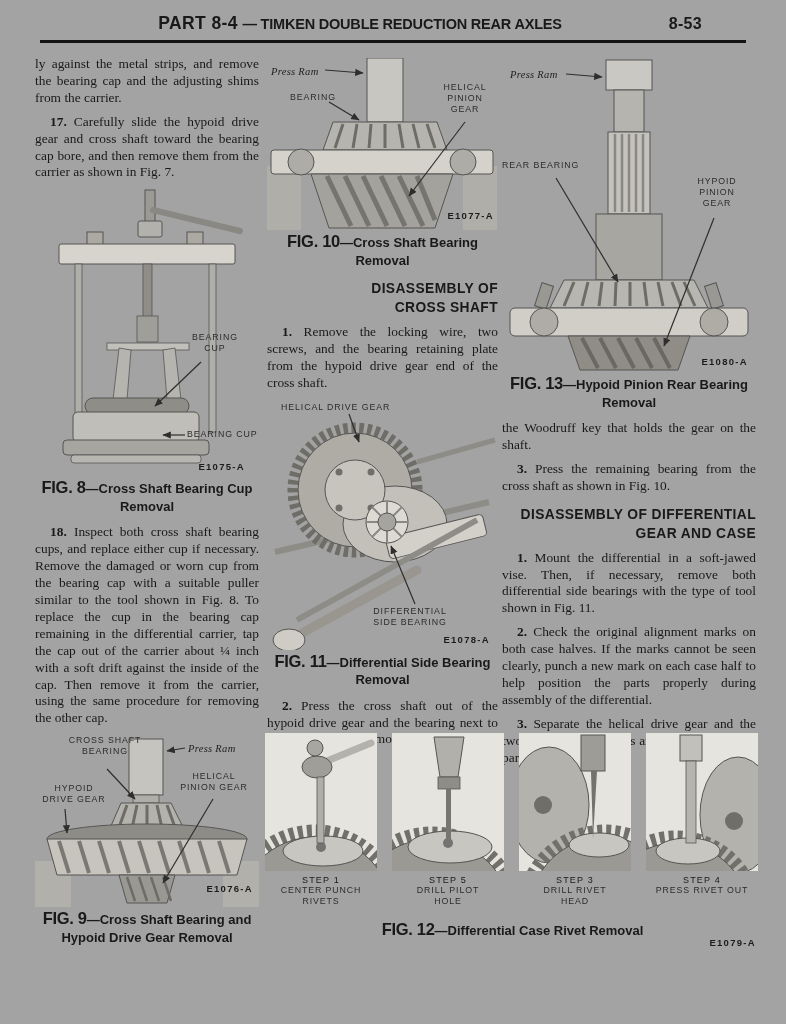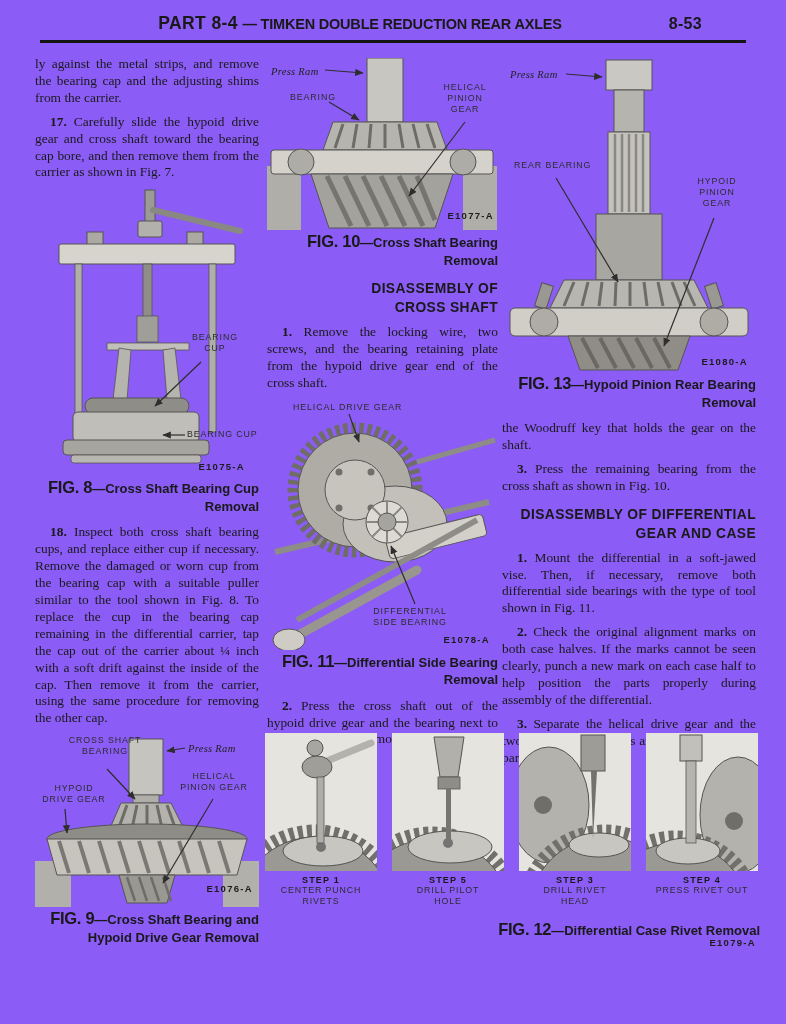--- a/index.html
+++ b/index.html
@@ -1,16 +1,16 @@
 <!DOCTYPE html>
 <html><head>
 <meta charset="utf-8">
 <style>
   html,body{margin:0;padding:0;background:#e9e8e3;}
-  .page{position:relative;width:786px;height:1024px;background:#8b5cf6;overflow:hidden;
+  .page{position:relative;width:786px;height:1024px;background:#a3a3a3;overflow:hidden;
         font-family:"Liberation Serif",serif;color:#191919;}
   
   .hdr{position:absolute;left:40px;top:13px;width:640px;text-align:center;
        font-family:"Liberation Sans",sans-serif;white-space:nowrap;}
   .hdr .part{font-weight:bold;font-size:17.5px;letter-spacing:.4px;}
   .hdr .rest{font-weight:bold;font-size:14.5px;letter-spacing:-.2px;}
   .pagenum{position:absolute;right:84px;top:15px;font-family:Liberation Sans, sans-serif;
        font-weight:bold;font-size:16px;letter-spacing:.3px;}
   .rule{position:absolute;left:40px;top:40px;width:706px;height:3px;background:#141414;}
   
@@ -18,35 +18,35 @@
   .col p{margin:0 0 7px 0;}
   p.ind{text-indent:15px;}
   b.num{font-weight:bold;}
   .subhead{font-family:"Liberation Sans",sans-serif;font-weight:bold;font-size:13.8px;
        line-height:19px;letter-spacing:.4px;white-space:pre-line;text-align:right;margin:10px 0 7px;}
   
   .figure{position:relative;margin:4px 0 2px;}
   .figure svg{display:block;}
   .figlabel{position:absolute;font-family:"Liberation Sans",sans-serif;font-size:8.8px;
        line-height:11px;letter-spacing:.9px;color:#2c2c2c;white-space:pre-line;text-align:center;}
-  .figlabel.left{text-align:left;margin-left:12px;}
+  .figlabel.left{text-align:left;}
   .ram{position:absolute;font-family:"Liberation Serif",serif;font-style:italic;
        font-size:10.5px;letter-spacing:.3px;white-space:nowrap;color:#222;}
   .figcode{position:absolute;font-family:"Liberation Sans",sans-serif;font-weight:bold;
        font-size:9.5px;letter-spacing:1.3px;color:#1c1c1c;}
-  .figcap{font-family:"Liberation Sans",sans-serif;font-weight:bold;text-align:right;
+  .figcap{font-family:"Liberation Sans",sans-serif;font-weight:bold;text-align:center;
        margin:3px 0 9px;line-height:17.5px;}
   .figcap .fnum{font-size:16.5px;letter-spacing:-.3px;}
   .figcap .frest{font-size:13px;}
   
   .steps-row{display:flex;gap:15px;}
   .photo{width:112px;height:138px;}
   .steps-labels{display:flex;gap:15px;margin-top:4px;}
   .steplbl{width:112px;text-align:center;font-family:"Liberation Sans",sans-serif;}
-  .stepnum{font-size:9px;font-weight:bold;letter-spacing:1.2px;}
+  .stepnum{font-size:9px;font-weight:normal;letter-spacing:1.2px;}
   .stepdesc{font-size:8.8px;letter-spacing:.9px;line-height:11px;white-space:pre-line;color:#2c2c2c;}
 </style>
 </head>
 <body>
 
 <div class="page">
 
   <div class="hdr">
     <span class="part">PART 8-4</span>
     <span class="rest">— TIMKEN DOUBLE REDUCTION REAR AXLES</span>

